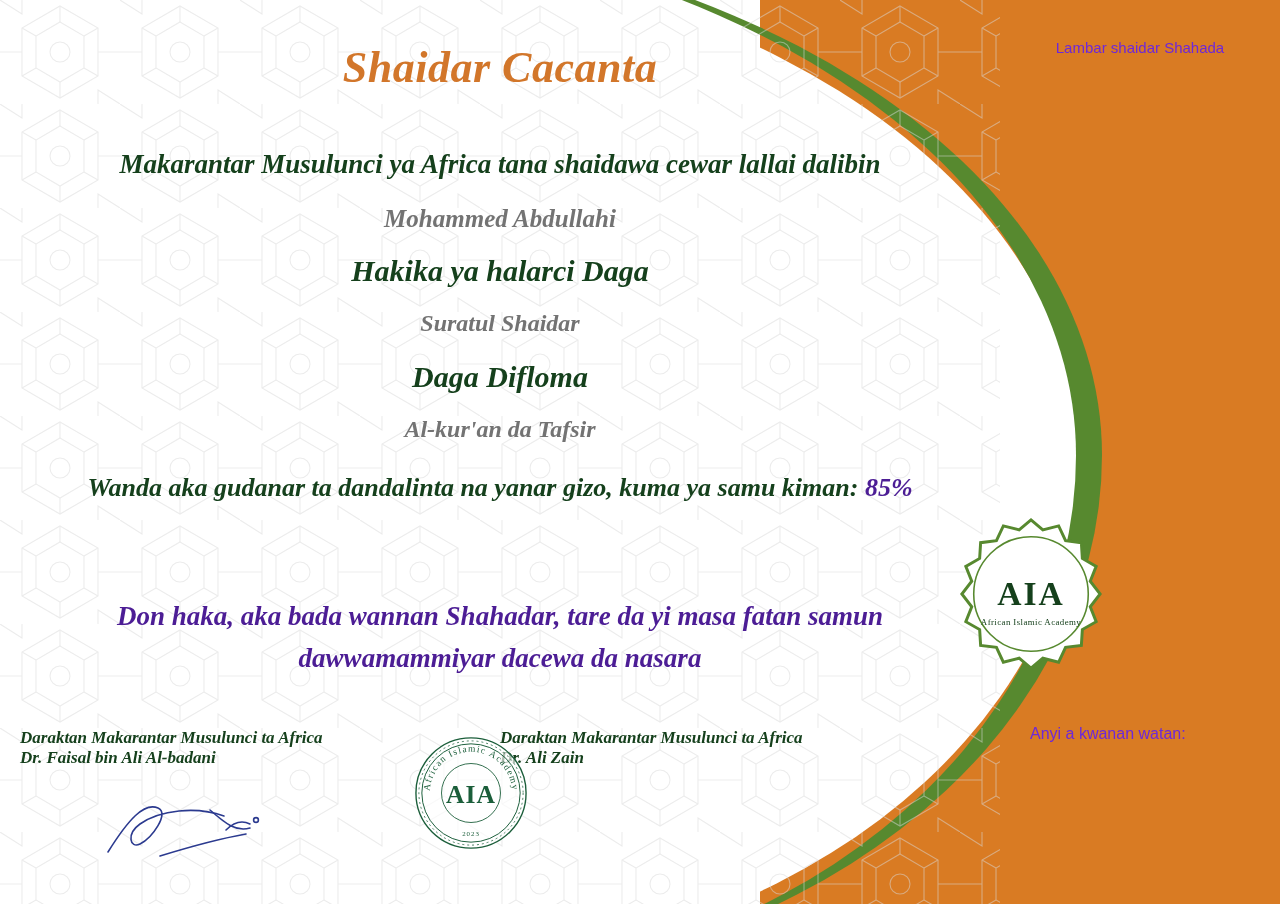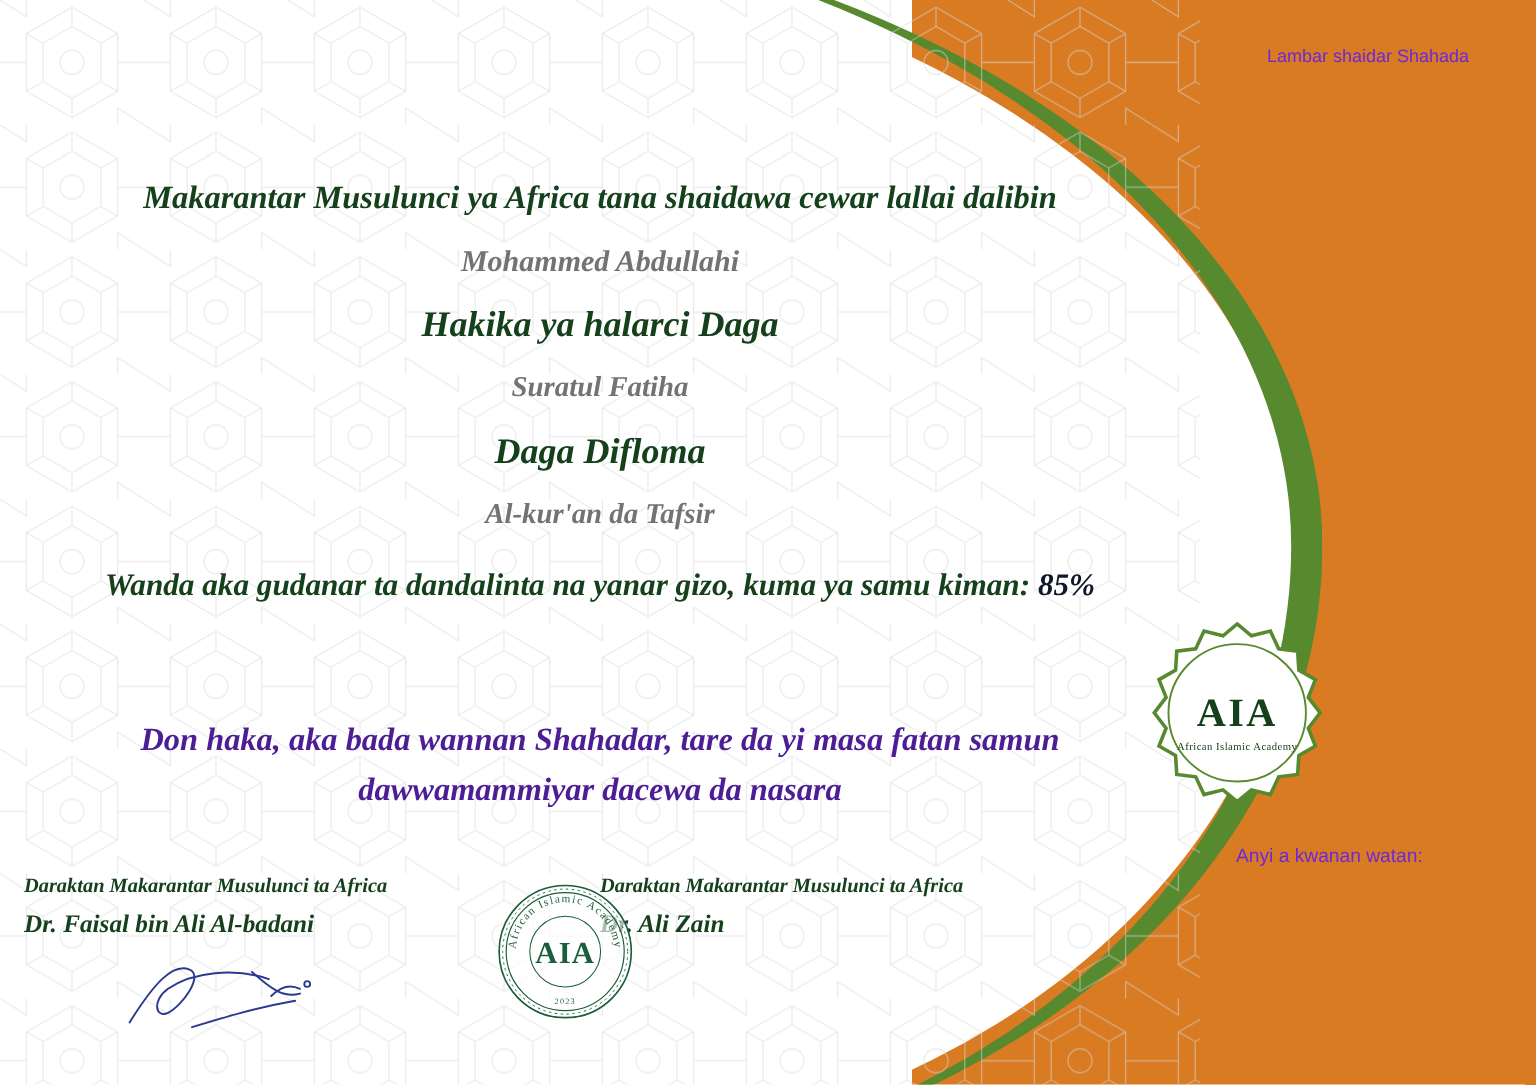--- a/index.html
+++ b/index.html
@@ -98,33 +98,33 @@
 
   .l-statement { top: 148px;  font-size: 27px; }
   .l-student   { top: 203px;  font-size: 25px; }
   .l-truth     { top: 252px;  font-size: 30px; }
   .l-surah     { top: 308px;  font-size: 24px; }
   .l-from      { top: 358px;  font-size: 30px; }
   .l-course    { top: 414px;  font-size: 24px; }
   .l-result    { top: 468px;  font-size: 26px; line-height: 1.5; }
   .l-congrats  { top: 596px;  font-size: 27px; line-height: 1.55; color: #4c1d95; }
 
-  .pct { color: #0f172a; margin-top: 36px; }
+  .pct { color: #4c1d95; margin-top: 36px; }
 
   
   .sig {
     position: absolute;
     z-index: 6;
     text-align: left;
     font-style: italic;
     font-weight: bold;
     color: #15401c;
   }
   .sig .role { font-size: 17px; }
-  .sig .name { font-size: 21px; margin-top: 10px; }
+  .sig .name { font-size: 17px; margin-top: 0; }
 
   .sig-left  { top: 728px; left: 20px;  width: 440px; }
   .sig-right { top: 728px; left: 500px; width: 440px; }
 
   .signature-mark {
     position: absolute;
     top: 790px;
     left: 100px;
     z-index: 7;
     pointer-events: none;
@@ -159,21 +159,21 @@
     text-align: center;
   }
   .panel-top {
     top: 34px;
     left: 1010px;
     width: 260px;
     font-size: 15px;
     line-height: 1.9;
   }
   .panel-bottom {
-    top: 696px;
+    top: 716px;
     left: 1030px;
     width: 250px;
     font-size: 16px;
     line-height: 2.2;
     text-align: left;
   }
 </style>
 </head>
 <body>
 
@@ -196,25 +196,26 @@
           <path d="M0,52 L22,52 M98,52 L120,52"></path>
           <polygon points="0,0 22,14 22,-14"></polygon>
           <polygon points="120,104 98,90 98,118"></polygon>
         </g>
       </pattern>
     </defs>
     <rect x="0" y="0" width="1000" height="904" fill="url(#geo)"></rect>
   </svg>
 
   <div class="content">
+    <div class="cert-title">Shaidar Cacanta</div>
 
     <div class="line green l-statement">Makarantar Musulunci  ya Africa tana shaidawa cewar lallai dalibin</div>
     <div class="line orange l-student">Mohammed Abdullahi</div>
     <div class="line green l-truth">Hakika ya halarci Daga</div>
-    <div class="line orange l-surah">Suratul Fatiha</div>
+    <div class="line orange l-surah">Suratul Shaidar</div>
     <div class="line green l-from">Daga Difloma</div>
     <div class="line orange l-course">Al-kur'an da Tafsir</div>
 
     <div class="line green l-result">
       <span>Wanda aka gudanar ta dandalinta na yanar gizo, kuma ya samu kiman:</span>
       <span class="pct">85%</span>
     </div>
 
     <div class="line l-congrats">Don haka, aka bada wannan Shahadar, tare da yi masa fatan samun dawwamammiyar dacewa da nasara</div>
   </div>

